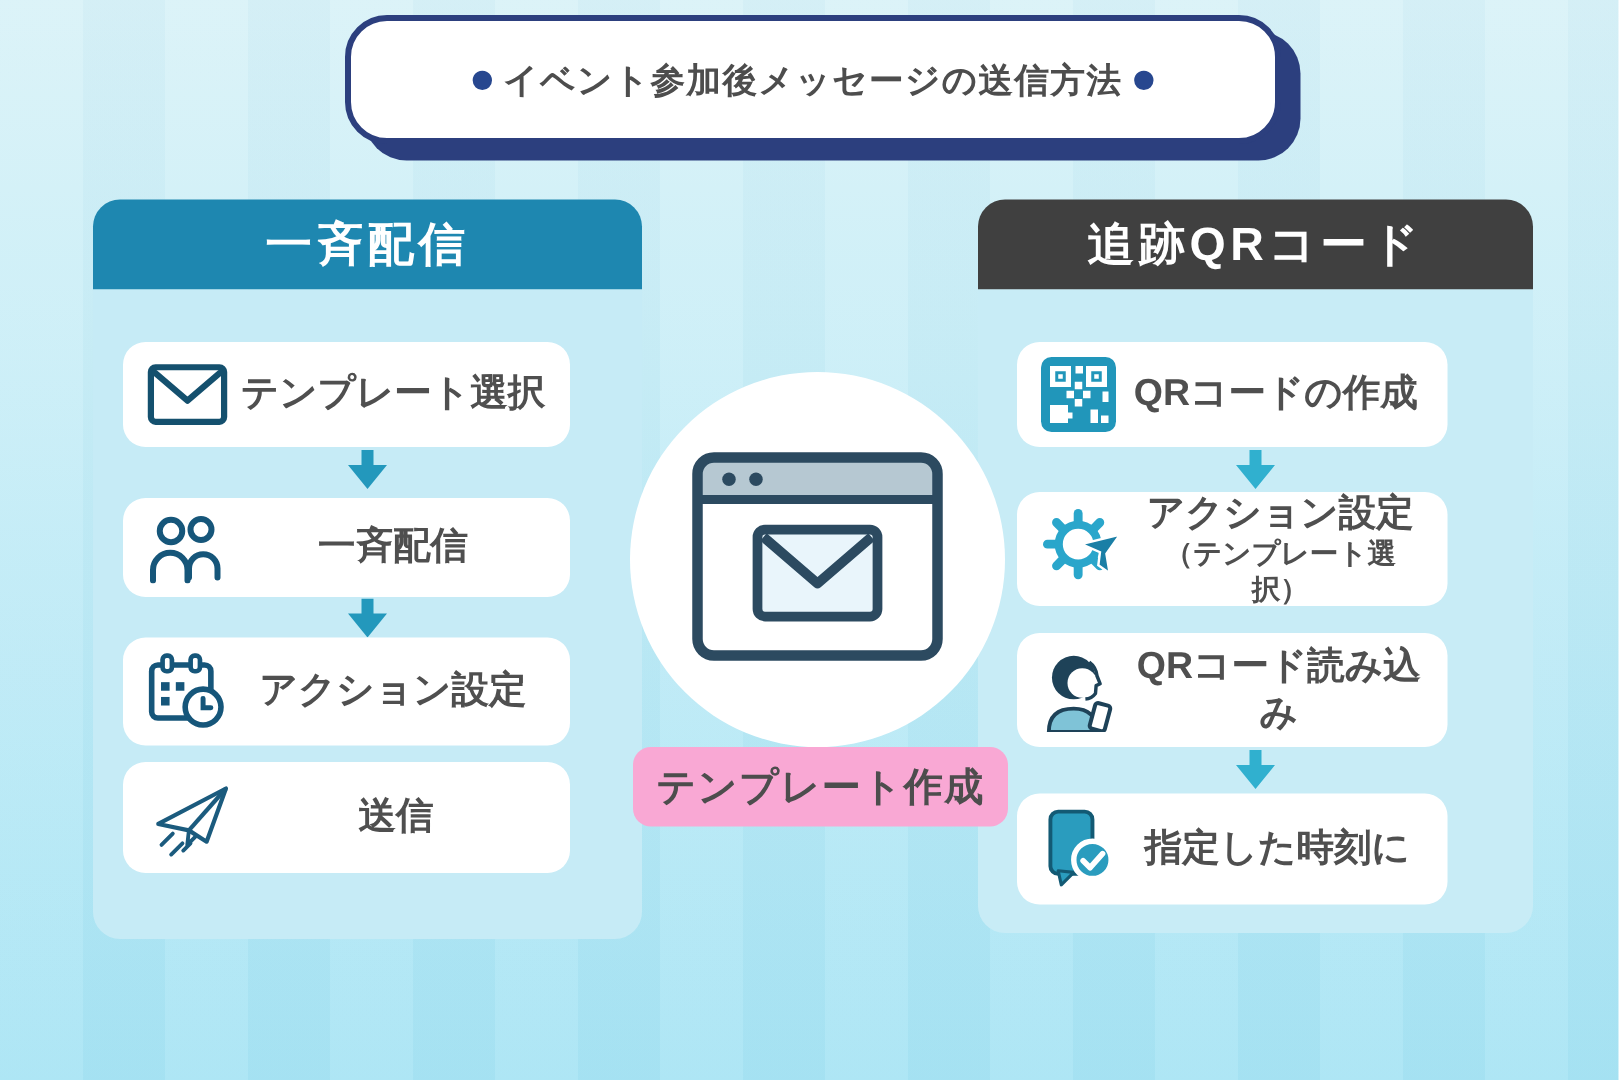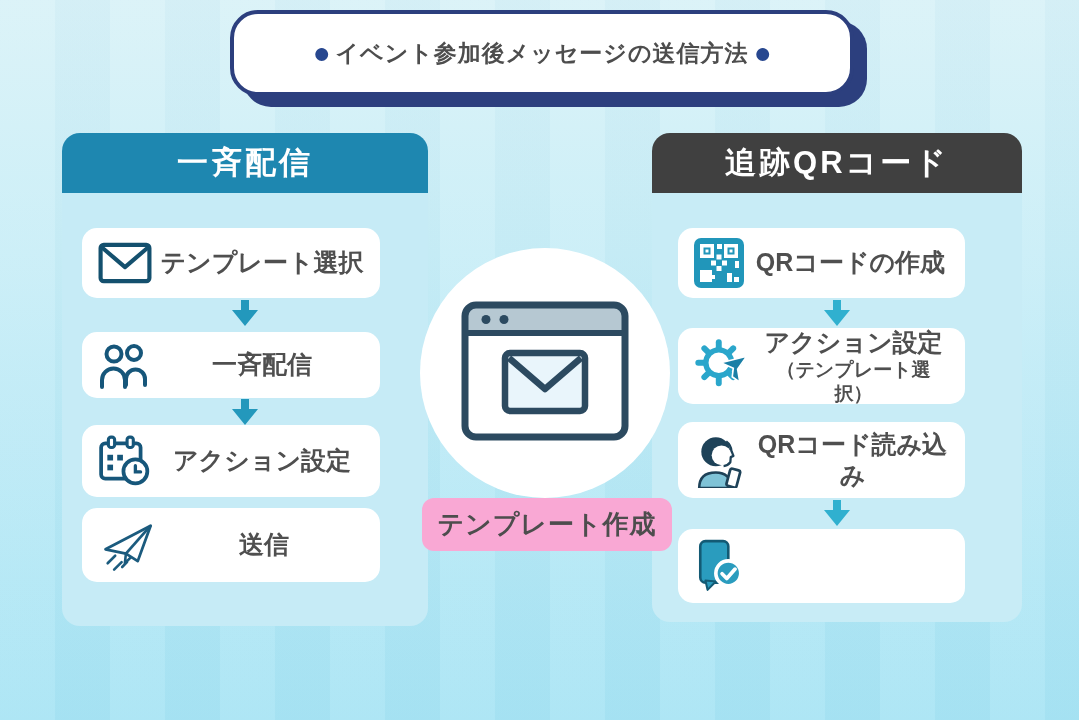--- a/index.html
+++ b/index.html
@@ -237,20 +237,21 @@
     <div class="card R4">
       <span class="icon">
         <svg width="52" height="54" viewBox="0 0 50 52">
           <rect x="6" y="2" width="27" height="40" rx="5" fill="#2a9cbe" stroke="#135a74" stroke-width="2.5"></rect>
           <path d="M11 40 L13 49 L21 41 Z" fill="#2a9cbe" stroke="#135a74" stroke-width="2" stroke-linejoin="round"></path>
           <circle cx="33" cy="33" r="12" fill="#2a9cbe" stroke="#fff" stroke-width="3.5"></circle>
           <path d="M27 33.5 l4.5 4.5 l8 -9" stroke="#fff" stroke-width="3.6" fill="none" stroke-linecap="round" stroke-linejoin="round"></path>
         </svg>
       </span>
       <span class="txt">
+        <div class="line-main">指定した時刻に</div>
       </span>
     </div>
 
   </div>
 </div>
 
 <div class="center-circle">
   <span>
     <svg width="168" height="140" viewBox="0 0 168 140">
       <rect x="4" y="4" width="160" height="132" rx="11" fill="#fff"></rect>

